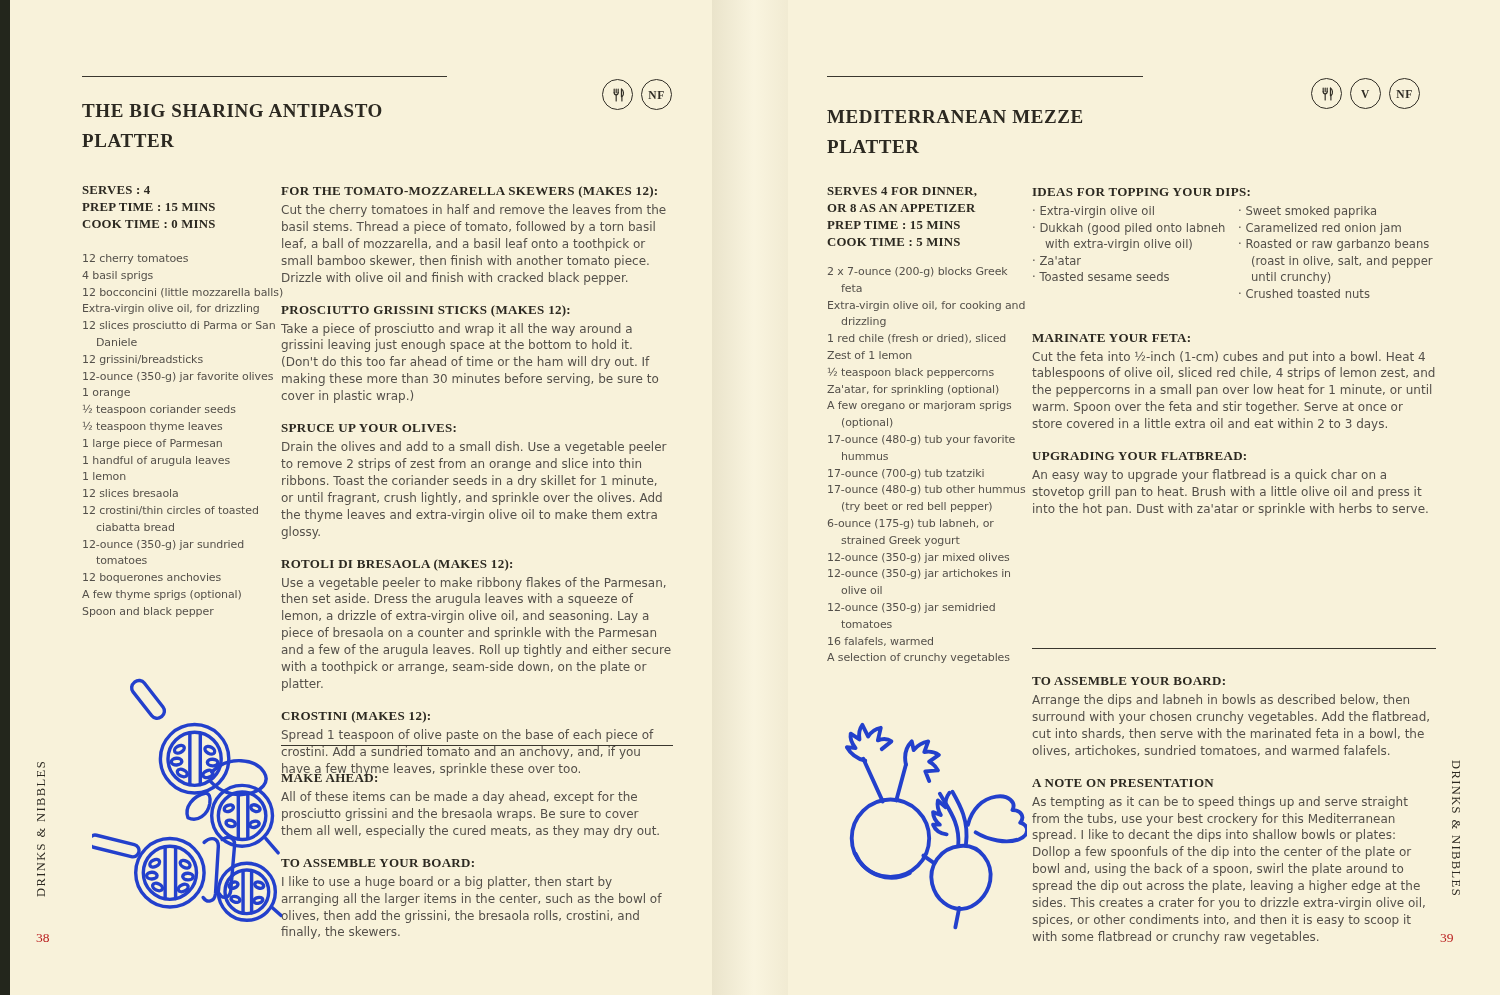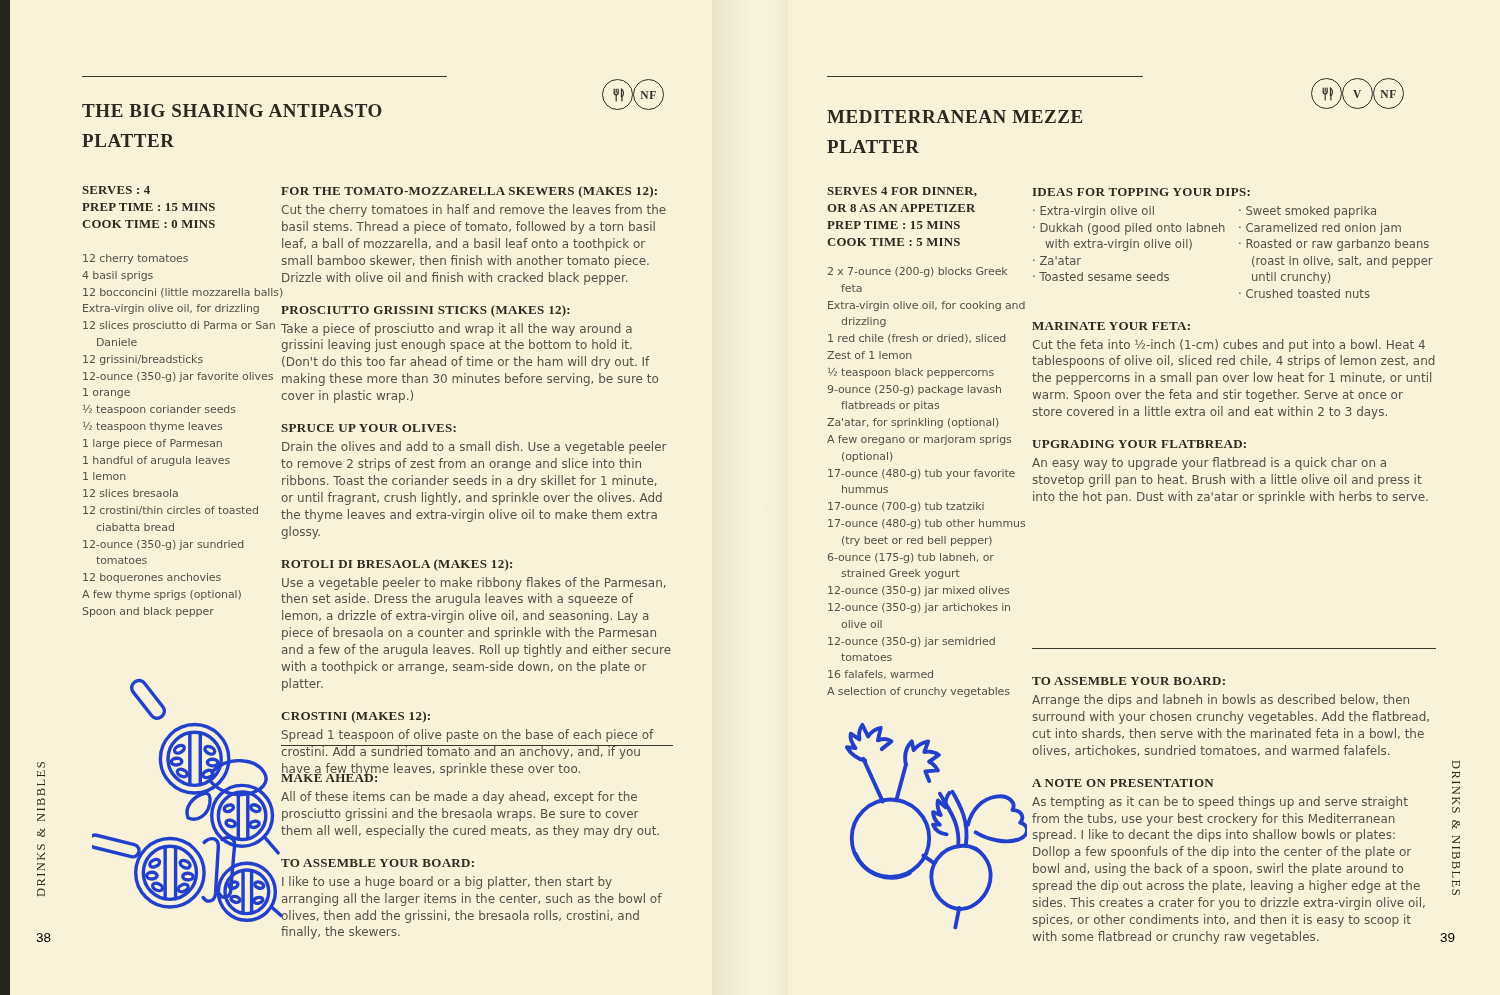--- a/index.html
+++ b/index.html
@@ -20,21 +20,21 @@
   .top-rule-right{position:absolute;left:827px;top:76px;width:316px;}
   .title{
     position:absolute;margin:0;
     font-family:"Liberation Serif","DejaVu Serif",serif;
     font-weight:700;font-size:19px;line-height:30px;letter-spacing:.6px;
     color:#2c2921;
   }
   .title-left{left:82px;top:96px;width:430px;}
   .title-right{left:827px;top:96px;width:430px;margin-top:6px;}
   .title-line{display:block;}
-  .badges{position:absolute;display:flex;}
+  .badges{position:absolute;display:flex;gap:8px;}
   .badges-left{left:602px;top:79px;}
   .badges-right{left:1311px;top:78px;}
   .badge{
     width:31px;height:31px;border:1.6px solid #312e26;border-radius:50%;
     display:flex;align-items:center;justify-content:center;box-sizing:border-box;
     font-family:"Liberation Serif","DejaVu Serif",serif;font-size:11.5px;
     letter-spacing:.5px;color:#312e26;font-weight:600;
   }
   .meta{position:absolute;font-family:Liberation Serif, serif;
     font-weight:700;font-size:12.8px;line-height:17px;letter-spacing:.2px;color:#2c2921;}
@@ -50,36 +50,36 @@
   .sec{margin:0 0 14px 0;}
   .sec-h{
     margin:0 0 3px 0;font-family:"Liberation Serif","DejaVu Serif",serif;
     font-weight:700;font-size:13px;line-height:17px;letter-spacing:.3px;color:#2c2921;
   }
   .sec-b{margin:0;font-size:12px;line-height:16.9px;}
   .footer-abs{position:absolute;left:0;right:0;}
   .footer-left{top:563px;}
   .footer-right{top:465px;}
   .flow-rule{width:100%;margin-bottom:23px;}
-  .idea-cols{display:flex;gap:10px;margin:2px 0 14px 0;}
+  .idea-cols{display:flex;gap:10px;margin:2px 0 26px 0;}
   .idea-col{width:196px;font-size:11.6px;line-height:16.6px;}
   .idea{padding-left:13px;text-indent:-13px;}
   .idea::before{content:"·  ";}
   .illus{position:absolute;}
   .illus-skewers{left:92px;top:668px;}
   .illus-beets{left:812px;top:722px;}
   .side-label{
     position:absolute;font-family:"Liberation Serif","DejaVu Serif",serif;
     font-size:12.5px;letter-spacing:1.4px;color:#2c2921;
   }
   .side-label-left{left:34px;top:760px;writing-mode:vertical-rl;transform:rotate(180deg);}
   .side-label-right{left:1448px;top:760px;writing-mode:vertical-rl;}
   .page-num{
-    position:absolute;font-family:Liberation Sans, sans-serif;
-    font-size:13.5px;color:#000000;
+    position:absolute;font-family:Liberation Serif, serif;
+    font-size:13.5px;color:#b91c1c;
   }
   .page-num-left{left:36px;top:930px;}
   .page-num-right{left:1440px;top:930px;}
   svg{display:block;}
 </style>
 </head>
 <body>
 
 <div class="spread">
   <div class="spine-edge"></div>
@@ -261,21 +261,20 @@
       <div class="meta-line">COOK TIME : 5 MINS</div>
     </div>
 
   <div class="ingredients ingredients-right">
 
   <div class="ing">2 x 7-ounce (200-g) blocks Greek feta</div>
       <div class="ing">Extra-virgin olive oil, for cooking and drizzling</div>
       <div class="ing">1 red chile (fresh or dried), sliced</div>
       <div class="ing">Zest of 1 lemon</div>
       <div class="ing">½ teaspoon black peppercorns</div>
-      <div class="ing">9-ounce (250-g) package lavash flatbreads or pitas</div>
       <div class="ing">Za'atar, for sprinkling (optional)</div>
       <div class="ing">A few oregano or marjoram sprigs (optional)</div>
       <div class="ing">17-ounce (480-g) tub your favorite hummus</div>
       <div class="ing">17-ounce (700-g) tub tzatziki</div>
       <div class="ing">17-ounce (480-g) tub other hummus (try beet or red bell pepper)</div>
       <div class="ing">6-ounce (175-g) tub labneh, or strained Greek yogurt</div>
       <div class="ing">12-ounce (350-g) jar mixed olives</div>
       <div class="ing">12-ounce (350-g) jar artichokes in olive oil</div>
       <div class="ing">12-ounce (350-g) jar semidried tomatoes</div>
       <div class="ing">16 falafels, warmed</div>

